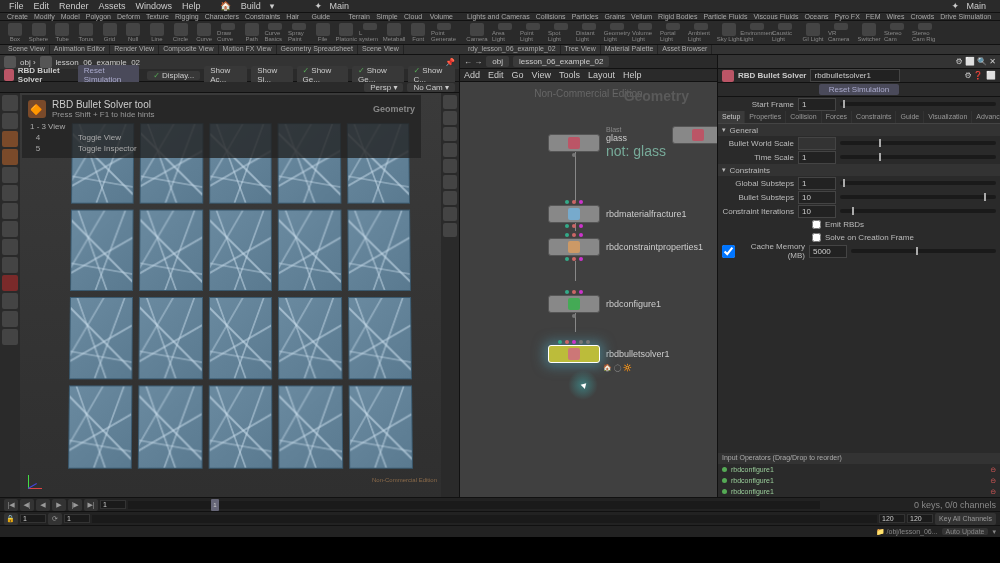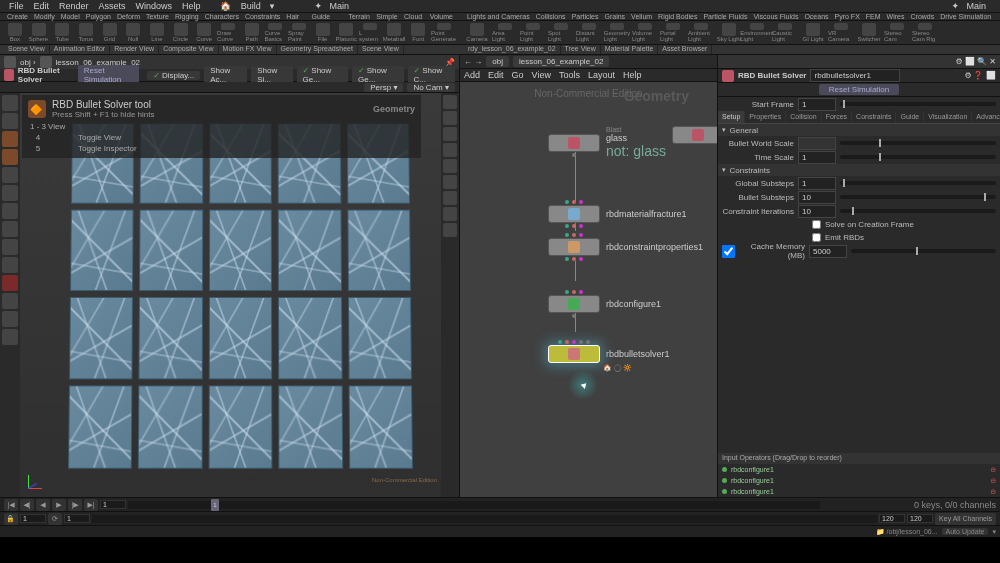--- a/index.html
+++ b/index.html
@@ -641,25 +641,25 @@
       </div>
       <div class="param-row">
         <span class="plabel">Constraint Iterations</span>
         <input type="text" value="10" style="">
         <div class="slider">
             <div class="handle" style="left:8%"></div>
           </div>
       </div>
       <div class="checkbox-row">
           <input type="checkbox" style="">
-          <span>Solve on Creation Frame</span>
+          <span>Emit RBDs</span>
         </div>
       <div class="checkbox-row">
           <input type="checkbox" style="">
-          <span>Emit RBDs</span>
+          <span>Solve on Creation Frame</span>
         </div>
       <div class="param-row">
         <input type="checkbox" checked="" style="margin-right: 2px;">
         <span class="plabel" style="width:64px">Cache Memory (MB)</span>
         <input type="text" value="5000" style="">
         <div class="slider">
             <div class="handle" style="left:45%"></div>
           </div>
       </div>
 

